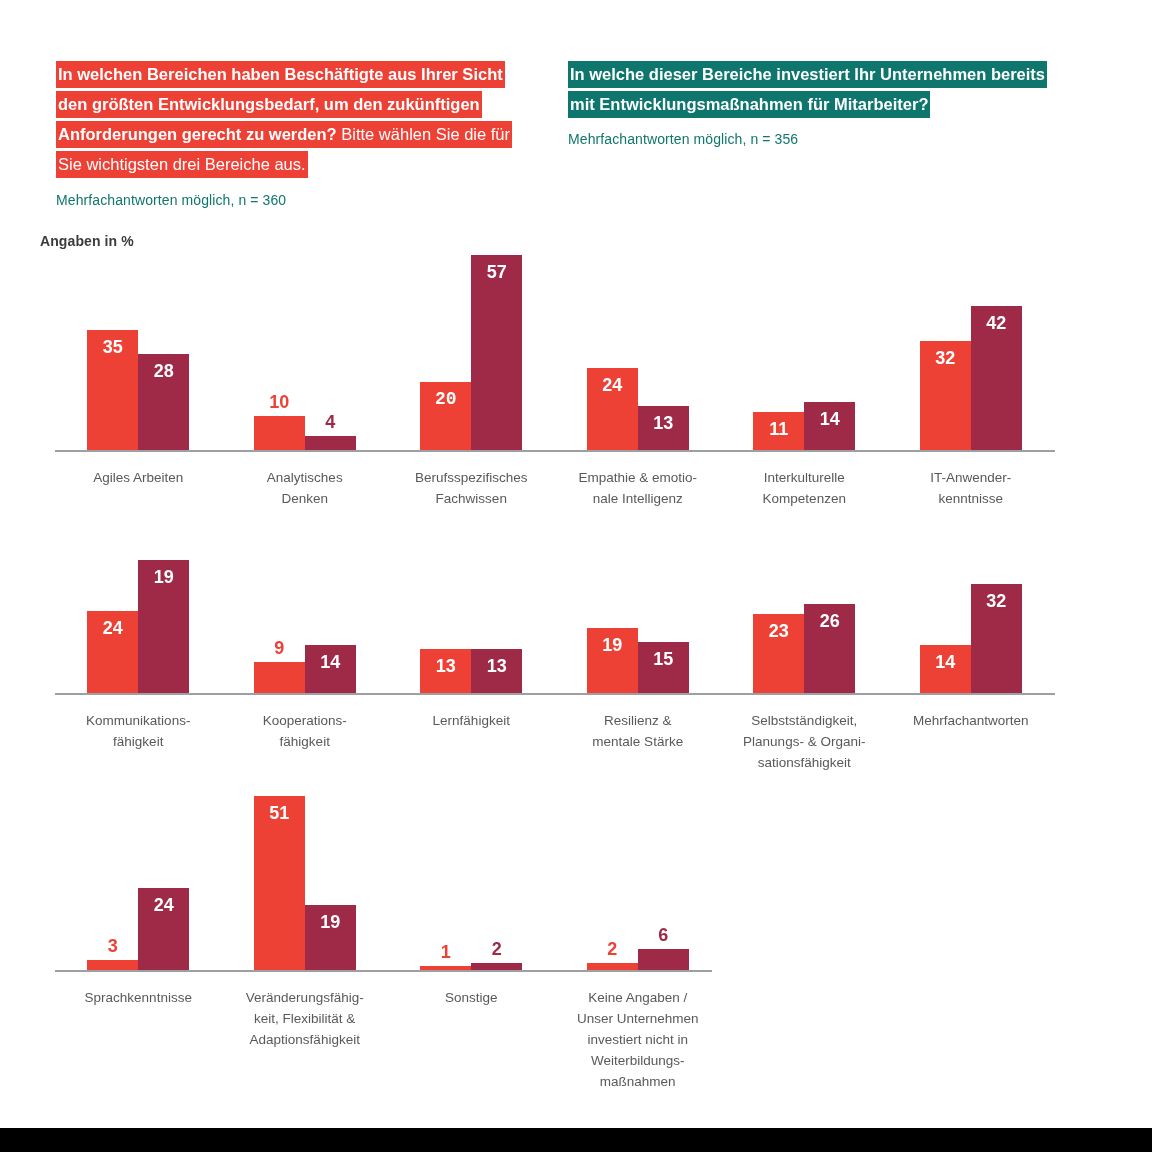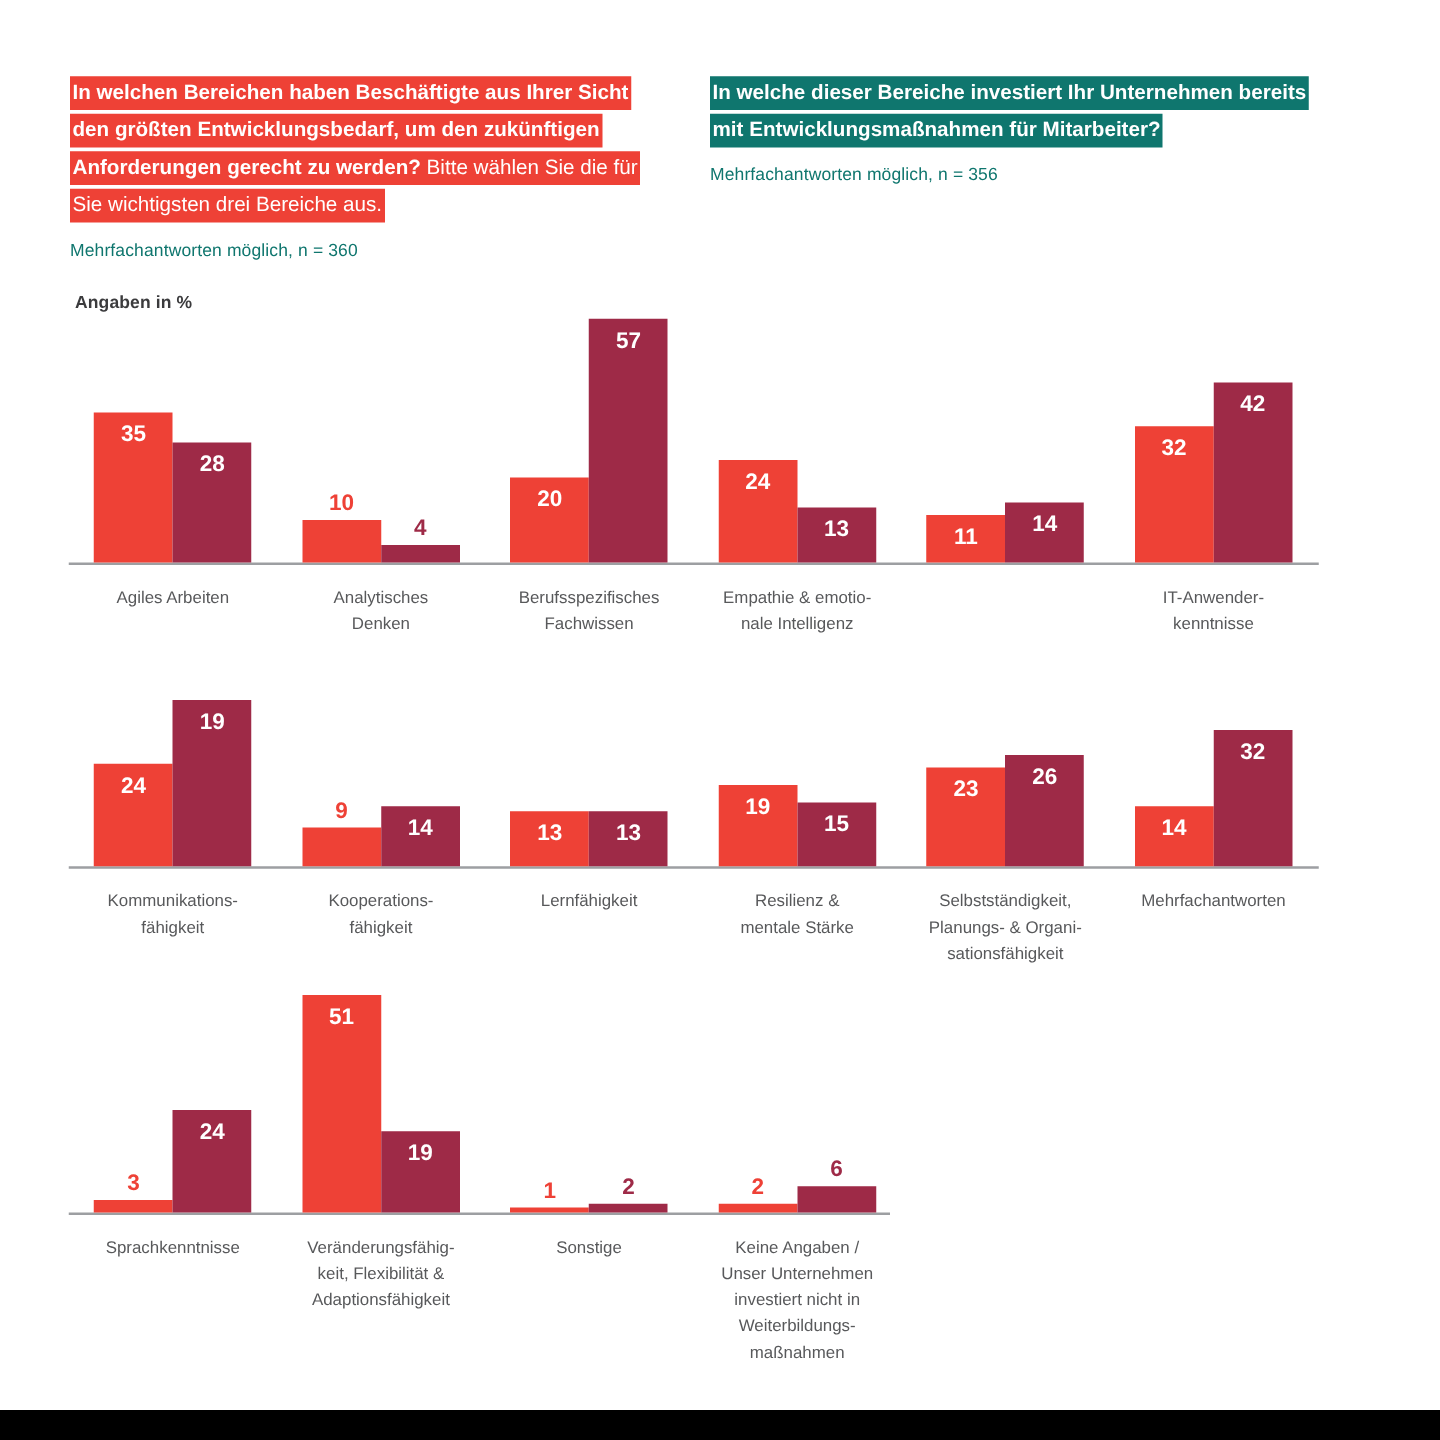--- a/index.html
+++ b/index.html
@@ -46,21 +46,21 @@
   .q-sub {
     margin-top: 13px;
     font-size: 14px;
     color: #0f766e;
     letter-spacing: 0.1px;
   }
   .q-block.right .q-sub { margin-top: 12px; }
 
   .angaben {
     position: absolute;
-    left: 60px;
+    left: 40px;
     top: 233px;
     font-size: 14px;
     font-weight: 700;
     color: #3b3b3d;
     letter-spacing: 0.1px;
   }
 
   
   .chart-row {
     position: absolute;
@@ -89,21 +89,21 @@
     bottom: 0;
     left: 0;
     width: 100%;
     height: 100%;
     display: flex;
     align-items: flex-end;
     justify-content: center;
   }
   .bar {
     position: relative;
-    width: 63px;
+    width: 51px;
   }
   .bar.a { background: #ee4136; }
   .bar.b { background: #9e2a47; }
 
   .bar .val {
     position: absolute;
     left: 0;
     width: 100%;
     text-align: center;
     font-size: 18px;
@@ -187,21 +187,21 @@
             </div>
             <div class="bar b outside" style="height: 13.68px;">
               <span class="val">4</span>
             </div>
           </div>
           <div class="cat-label">Analytisches
 Denken</div>
         </div>
         <div class="group" style="width: 166.5px;">
           <div class="bars">
-            <div class="bar a" style="height: 68.4px;">
+            <div class="bar a" style="height: 68.4px; font-family: Liberation Mono, monospace;">
               <span class="val">20</span>
             </div>
             <div class="bar b" style="height: 194.94px;">
               <span class="val">57</span>
             </div>
           </div>
           <div class="cat-label">Berufsspezifisches
 Fachwissen</div>
         </div>
         <div class="group" style="width: 166.5px;">
@@ -218,20 +218,22 @@
         </div>
         <div class="group" style="width: 166.5px;">
           <div class="bars">
             <div class="bar a" style="height: 37.62px;">
               <span class="val">11</span>
             </div>
             <div class="bar b" style="height: 47.88px;">
               <span class="val">14</span>
             </div>
           </div>
+          <div class="cat-label">Interkulturelle
+Kompetenzen</div>
         </div>
         <div class="group" style="width: 166.5px;">
           <div class="bars">
             <div class="bar a" style="height: 109.44px;">
               <span class="val">32</span>
             </div>
             <div class="bar b" style="height: 143.64px;">
               <span class="val">42</span>
             </div>
           </div>

